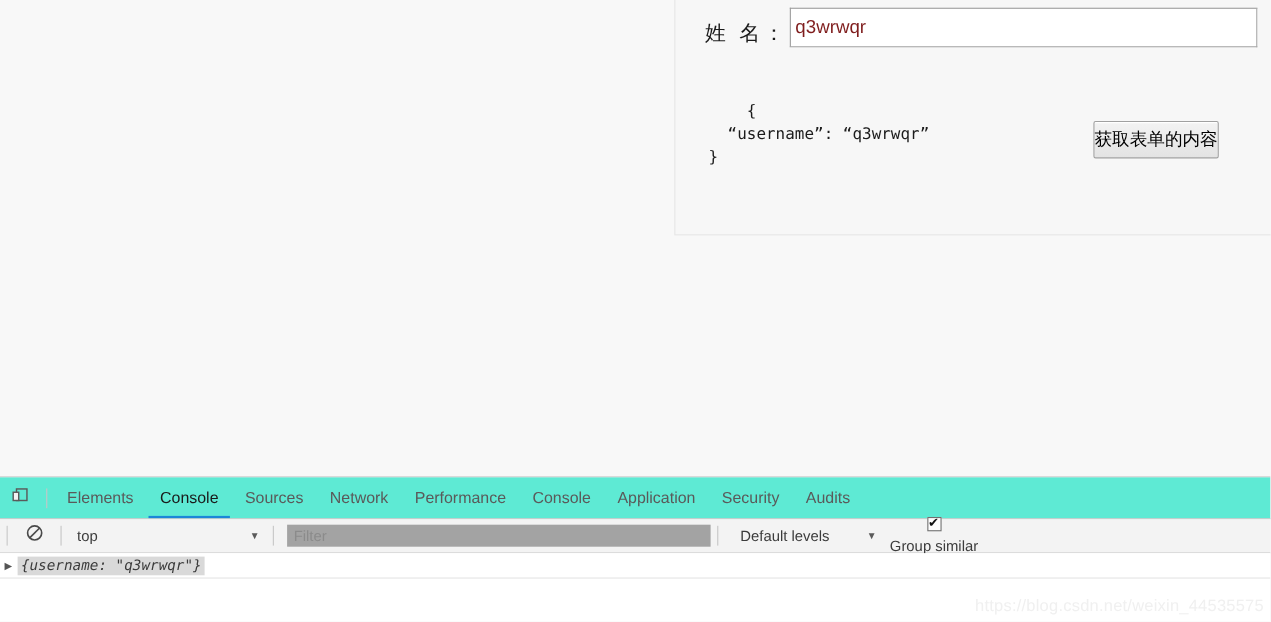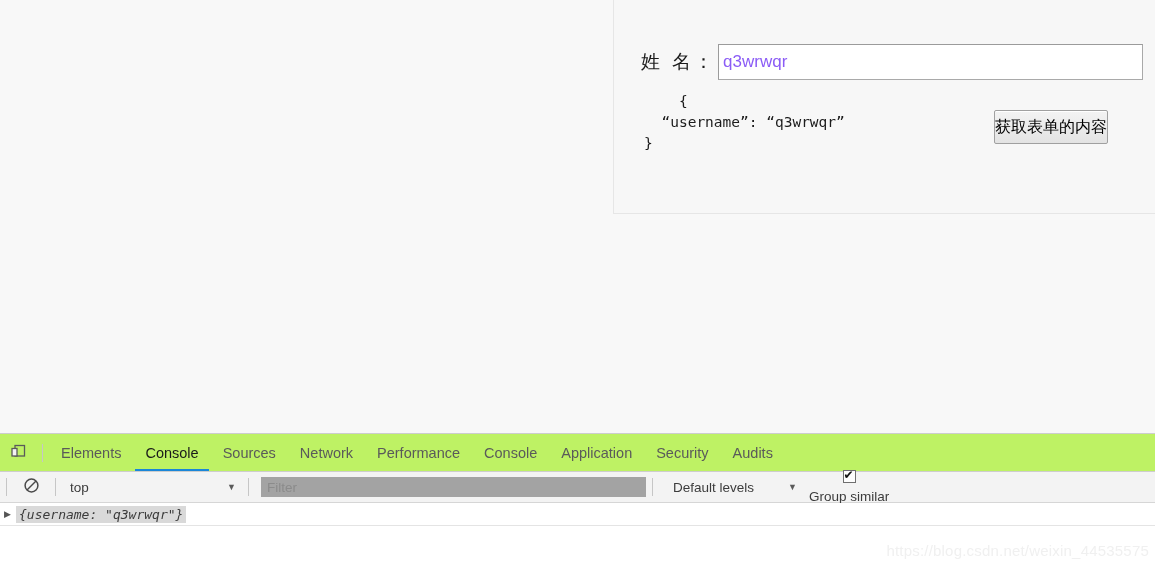--- a/index.html
+++ b/index.html
@@ -34,42 +34,41 @@
     background: #f7f7f7;
     border: 1px solid #e6e6e6;
     box-sizing: border-box;
   }
 
   .field-row {
     position: absolute;
     left: 27px;
     top: 14px;
     display: flex;
-    align-items: center;
-    margin-top: 37px;
+    align-items: flex-end;
   }
   .field-label {
     font-family: "DejaVu Sans", sans-serif;
     font-size: 19px;
     color: #1a1a1a;
     letter-spacing: 3px;
     white-space: nowrap;
     padding-right: 2px;
   }
   .name-input {
     width: 425px;
     height: 36px;
     box-sizing: border-box;
     border: 1px solid #a9a9a9;
     border-top-color: #9b9b9b;
     border-left-color: #9b9b9b;
     background: #ffffff;
     font-family: "Liberation Sans", sans-serif;
     font-size: 17px;
-    color: #8b5cf6;
+    color: #7f1d1d;
     padding: 0 4px;
     outline: none;
   }
 
   .json-output {
     position: absolute;
     left: 30px;
     top: 98px;
     font-family: "DejaVu Sans Mono", monospace;
     font-size: 14.5px;
@@ -105,21 +104,21 @@
     background: #f3f3f3;
     border-top: 1px solid #cdcdcd;
     box-sizing: border-box;
   }
 
   .dt-tabbar {
     position: relative;
     height: 37px;
     display: flex;
     align-items: center;
-    background: #bef264;
+    background: #5eead4;
     border-bottom: 1px solid #cdcdcd;
   }
   .dt-icon-btn {
     width: 36px;
     height: 36px;
     display: flex;
     align-items: center;
     justify-content: center;
     cursor: pointer;
     flex: 0 0 auto;

